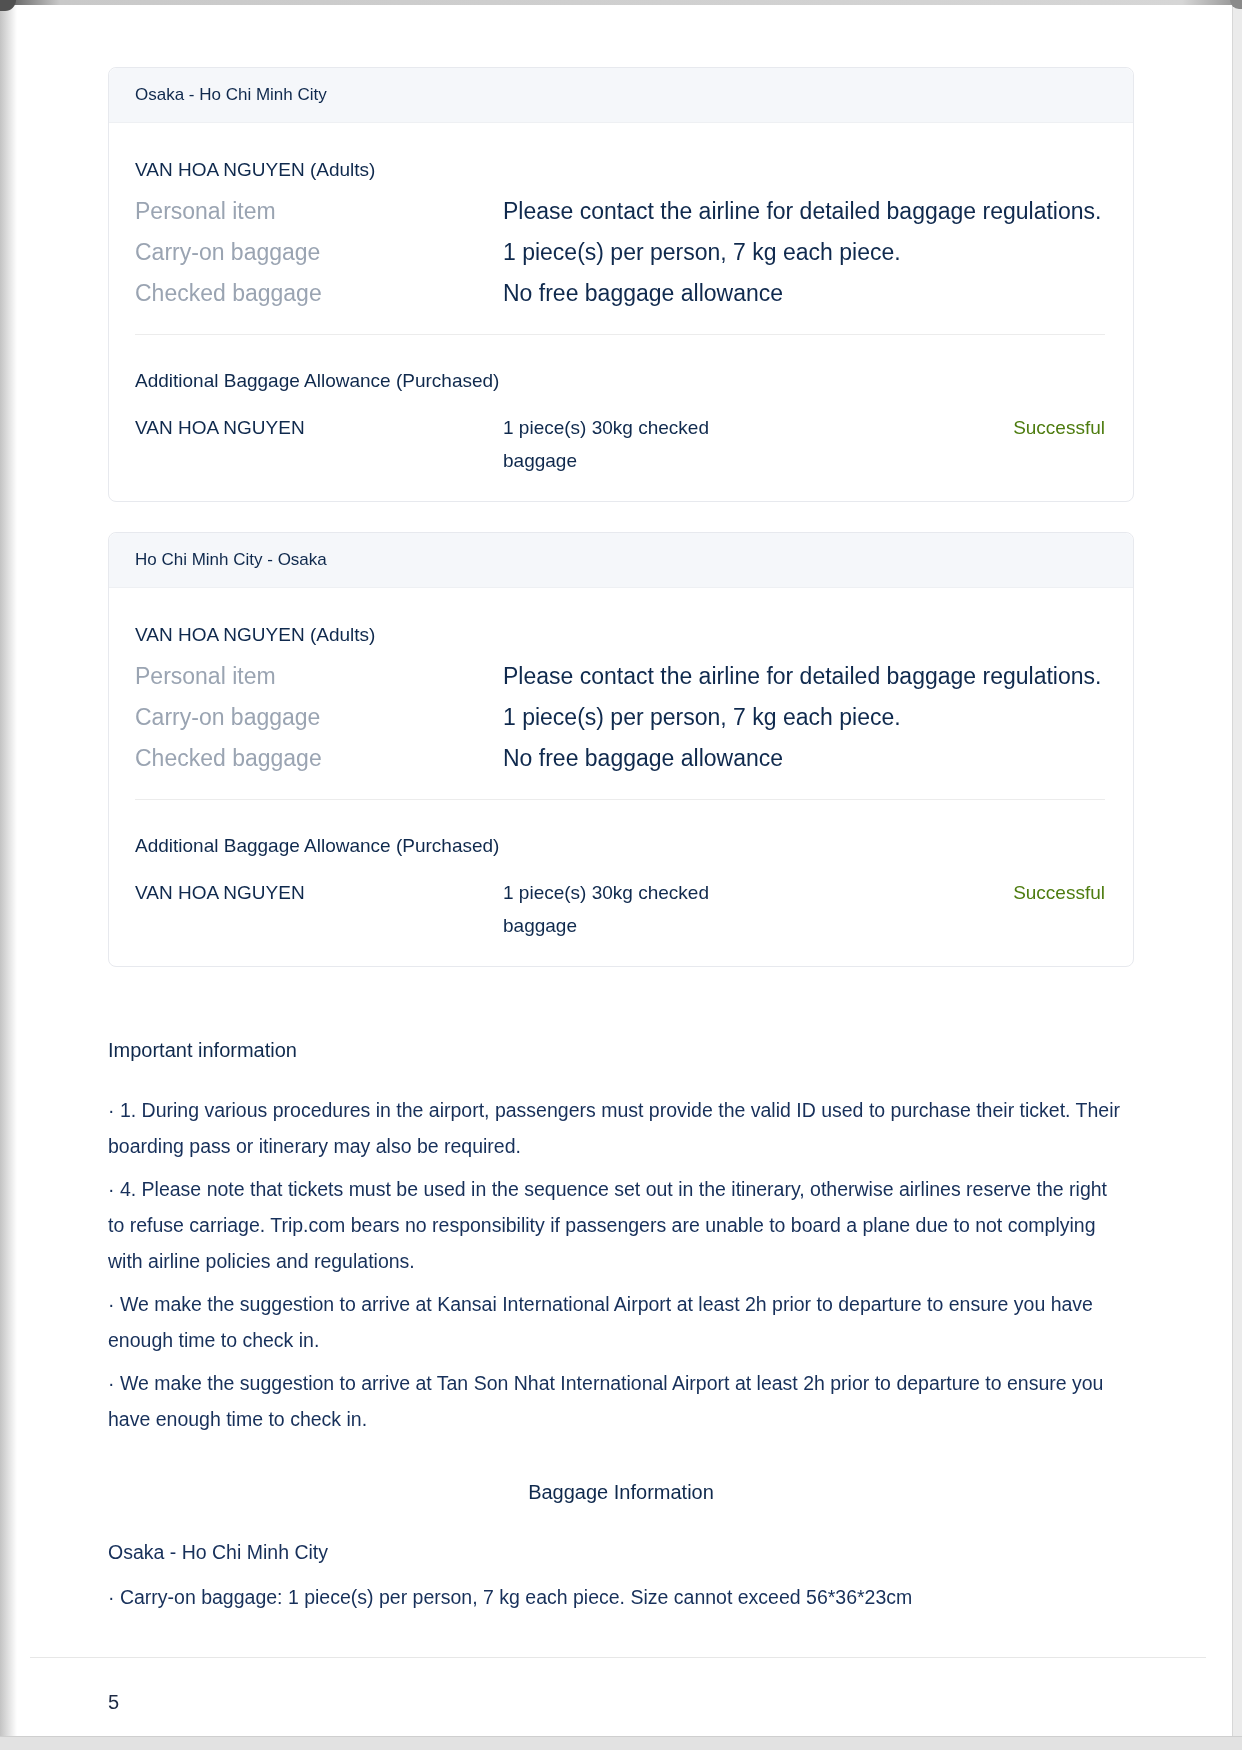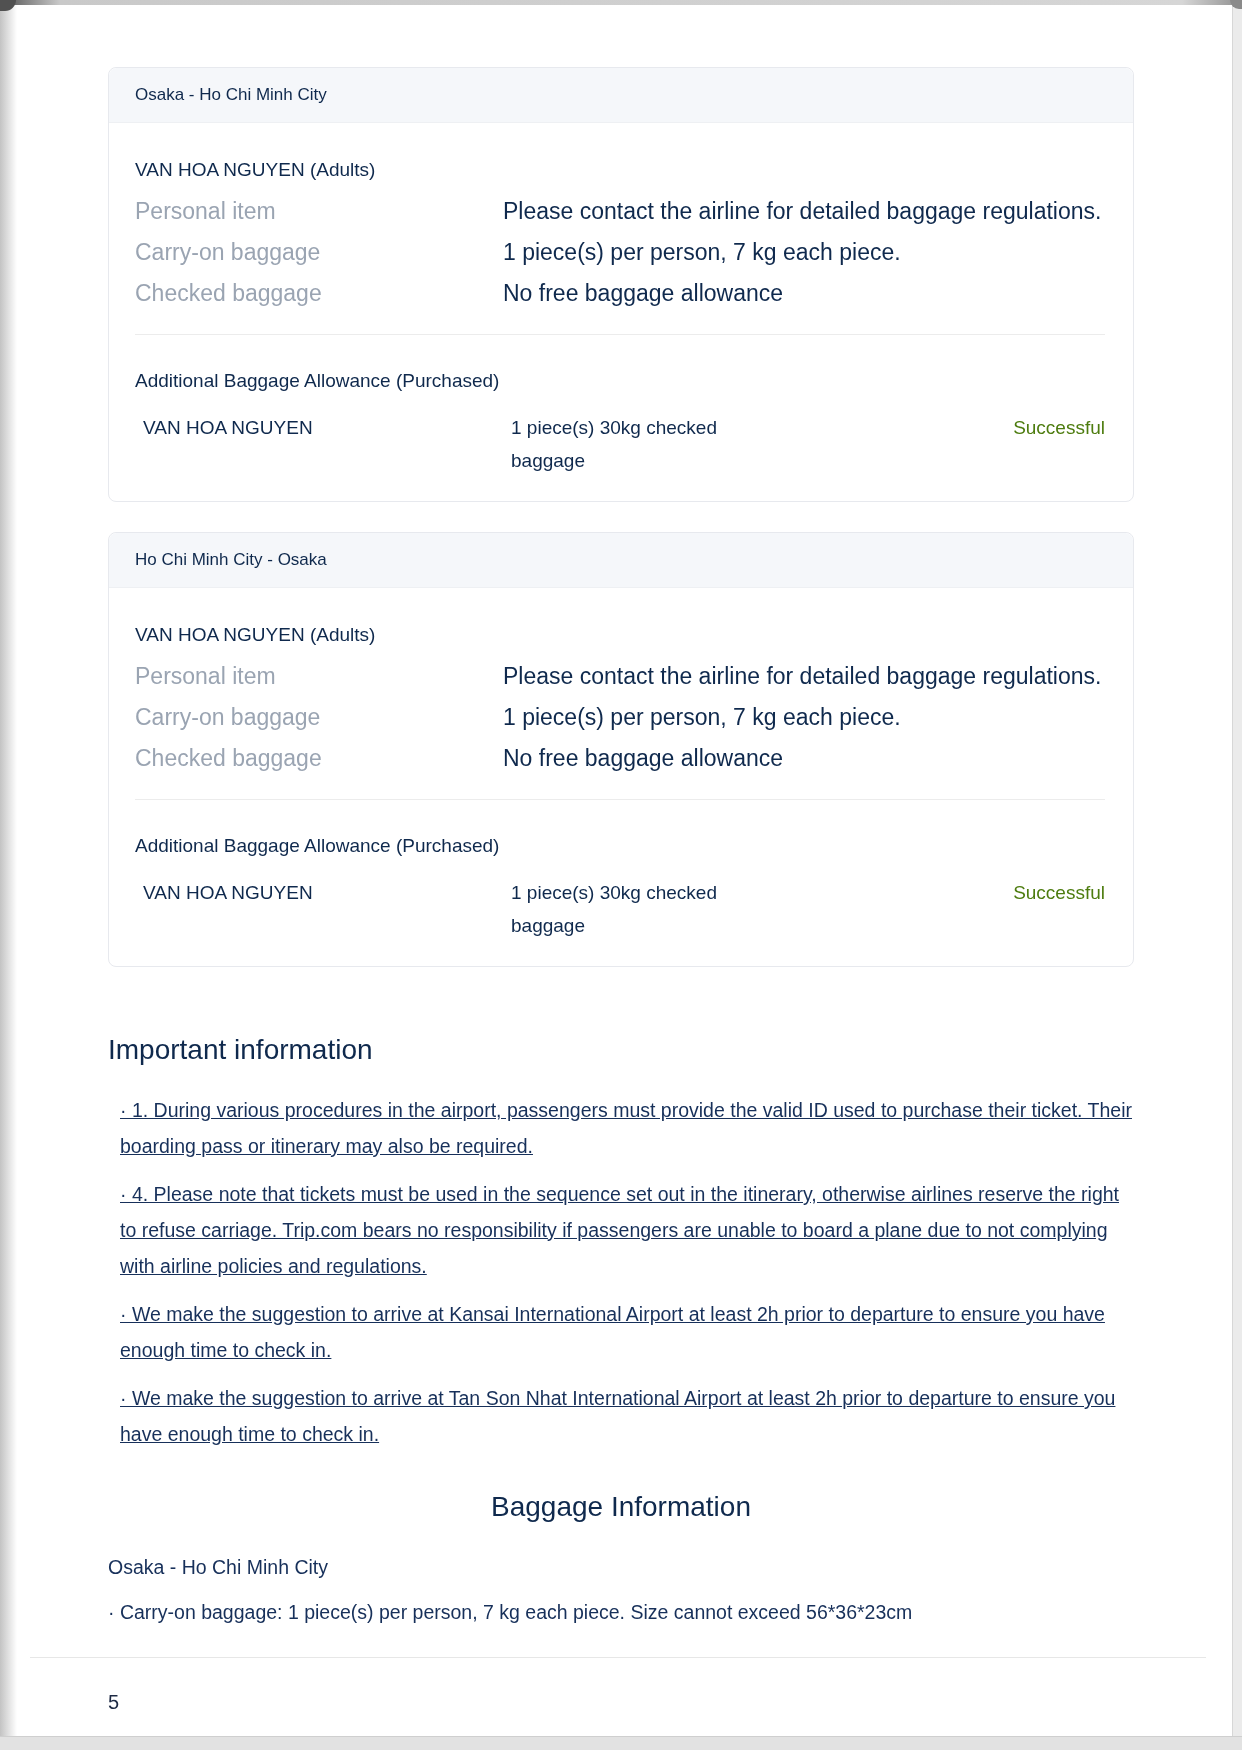--- a/index.html
+++ b/index.html
@@ -31,29 +31,29 @@
   .card-header{height:54px;background:#f5f7fa;border-bottom:1px solid #eef0f3;
     border-radius:8px 8px 0 0;display:flex;align-items:center;padding:0 26px;
     font-size:17px;color:#0f294d;}
   .card-body{padding:34px 28px 24px 26px;}
   .pax{font-size:19px;line-height:25px;margin:0 0 17px 0;}
   .brow{display:flex;margin:0 0 16px 0;font-size:23px;line-height:25px;}
   .brow .lbl{width:368px;flex:none;color:#9aa4b2;}
   .brow .val{color:#0f294d;}
   .cdiv{border:none;border-top:1px solid #ececec;margin:28px 0 0 0;}
   .add-h{margin-top:33px;font-size:19px;line-height:25px;}
-  .add-row{display:flex;margin-top:18px;font-size:19px;line-height:33px;align-items:flex-start;margin-left:8px;}
+  .add-row{display:flex;margin-top:18px;font-size:19px;line-height:33px;align-items:flex-start;}
   .add-name{width:368px;flex:none;}
   .add-val{width:245px;flex:none;}
   .add-status{margin-left:auto;color:#4d7c0f;}
 
-  .sec-h{font-size:28px;line-height:34px;font-weight:500;color:#0f294d;}
+  .sec-h{font-size:20px;line-height:34px;font-weight:500;color:#0f294d;}
   .sec-important{margin-top:66px;}
   .sec-important .sec-h{margin:0;}
-  .ipara{width:1016px;font-size:19.5px;line-height:36px;margin:12px;color:#17305a;text-decoration:underline;}
+  .ipara{width:1016px;font-size:19.5px;line-height:36px;margin:0;color:#17305a;}
   .ipara.first{margin-top:25px;}
   .ipara + .ipara{margin-top:7px;}
 
   .sec-baggage{margin-top:38px;}
   .sec-baggage .sec-h{margin:0;text-align:center;}
   .route{font-size:19.5px;line-height:28px;margin-top:29px;color:#17305a;}
   .bag-list{margin-top:15px;}
   .bag-item{font-size:19.5px;line-height:33px;color:#17305a;}
 
   .footer-divider{position:absolute;left:30px;right:36px;top:1657px;border-top:1px solid #e7e7e7;}

